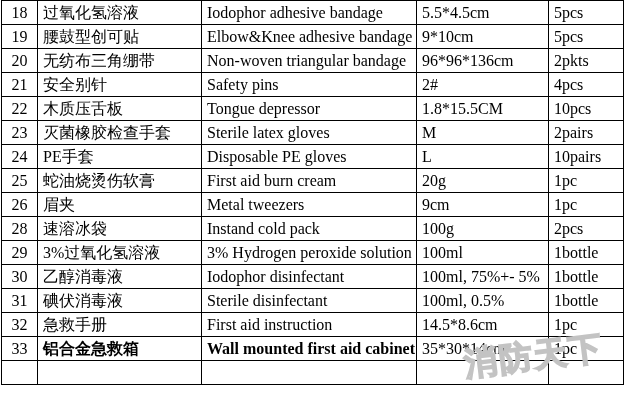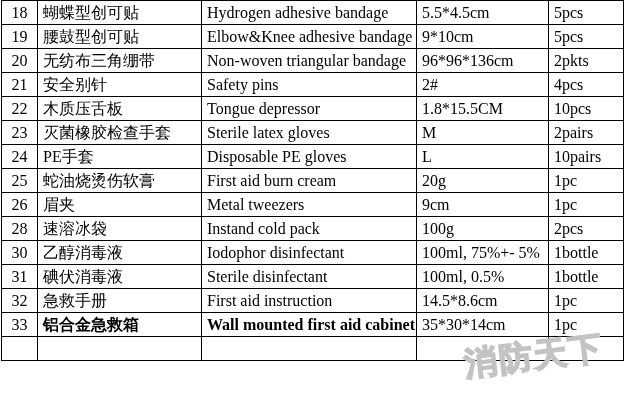--- a/index.html
+++ b/index.html
@@ -58,22 +58,22 @@
     <colgroup>
       <col class="c-no">
         <col class="c-cn">
         <col class="c-en">
         <col class="c-spec">
         <col class="c-qty">
     </colgroup>
     <tbody>
       <tr>
         <td class="no">18</td>
-        <td class="cn">蝴蝶型创可贴</td>
-        <td class="en">Hydrogen adhesive bandage</td>
+        <td class="cn">过氧化氢溶液</td>
+        <td class="en">Iodophor adhesive bandage</td>
         <td class="spec">5.5*4.5cm</td>
         <td class="qty">5pcs</td>
       </tr>
       <tr>
         <td class="no">19</td>
         <td class="cn">腰鼓型创可贴</td>
         <td class="en">Elbow&amp;Knee adhesive bandage</td>
         <td class="spec">9*10cm</td>
         <td class="qty">5pcs</td>
       </tr>
@@ -127,20 +127,27 @@
         <td class="qty">1pc</td>
       </tr>
       <tr>
         <td class="no">28</td>
         <td class="cn">速溶冰袋</td>
         <td class="en">Instand cold pack</td>
         <td class="spec">100g</td>
         <td class="qty">2pcs</td>
       </tr>
       <tr>
+        <td class="no">29</td>
+        <td class="cn">3%过氧化氢溶液</td>
+        <td class="en">3% Hydrogen peroxide solution</td>
+        <td class="spec">100ml</td>
+        <td class="qty">1bottle</td>
+      </tr>
+      <tr>
         <td class="no">30</td>
         <td class="cn">乙醇消毒液</td>
         <td class="en">Iodophor disinfectant</td>
         <td class="spec">100ml, 75%+- 5%</td>
         <td class="qty">1bottle</td>
       </tr>
       <tr>
         <td class="no">31</td>
         <td class="cn">碘伏消毒液</td>
         <td class="en">Sterile disinfectant</td>

